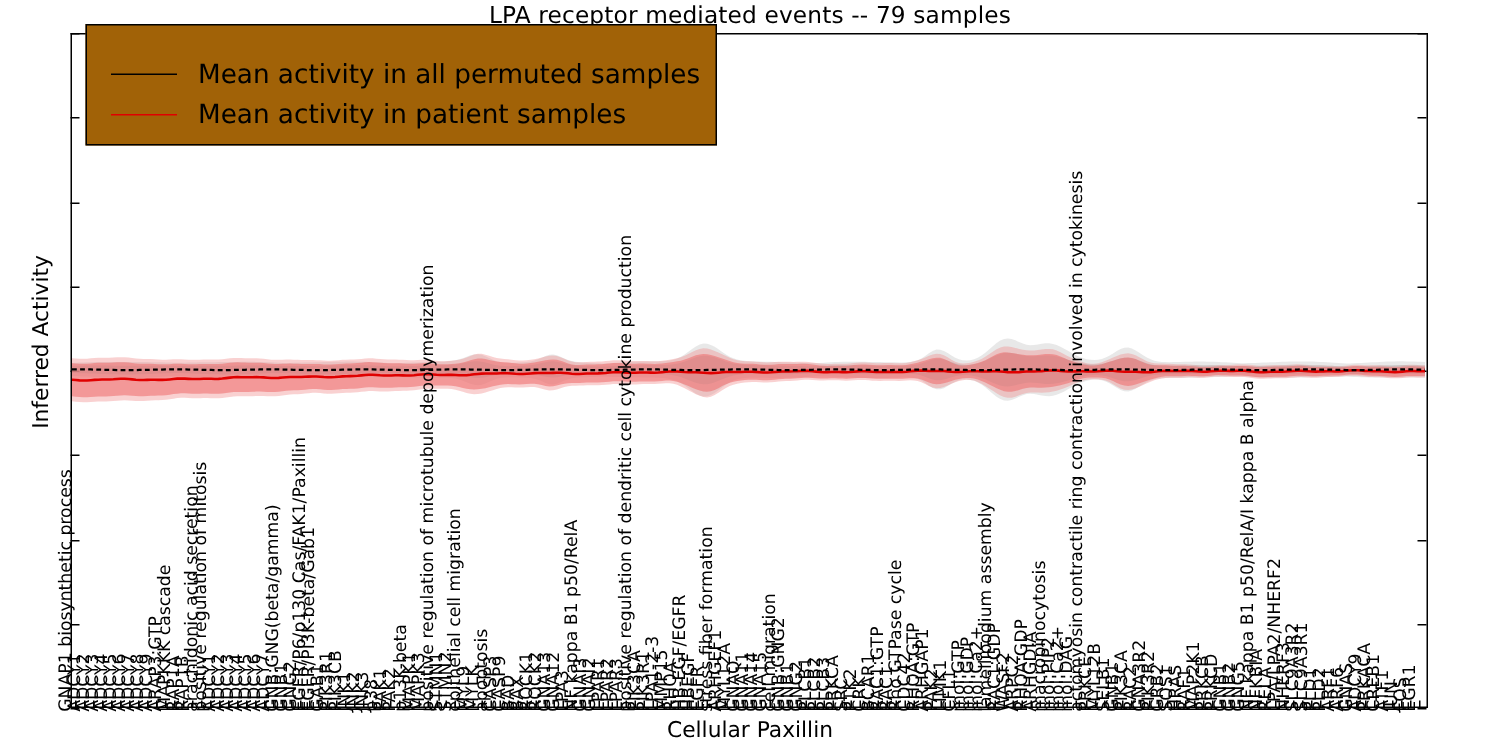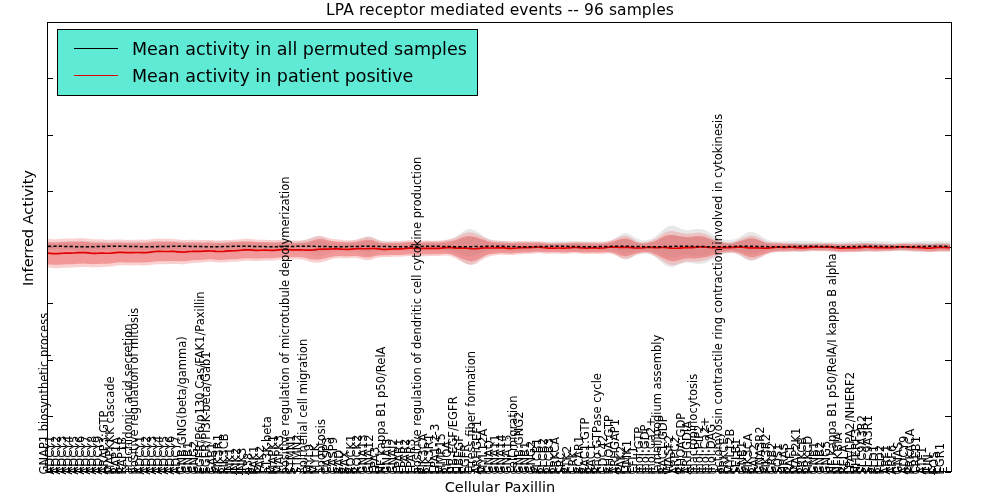--- a/index.html
+++ b/index.html
@@ -56,36 +56,36 @@
     line-height:11.5px;
   }
 
   
   .databox{position:absolute;left:48px;top:23px;width:902px;height:447px;
     overflow:hidden;}
   svg.data{display:block;width:902px;height:447px;}
 
   
   .legend{
-    position:absolute;left:57px;top:29px;
-    border:1.3px solid #000;background:#5eead4;
-    padding:5px 10px 6px 10px;z-index:20;
+    position:absolute;left:57px;top:16px;
+    border:1.3px solid #000;background:#a16207;
+    padding:19px 10px 6px 10px;z-index:20;
   }
   .legend-row{display:flex;align-items:center;height:27px;}
   .legend-swatch{width:44px;height:0;margin:0 14px 0 6px;flex:none;}
   .legend-swatch.black{border-top:1.6px solid #000;}
   .legend-swatch.red{border-top:1.6px solid #e00000;}
   .legend-text{font-size:17.5px;color:#000;white-space:nowrap;}
 </style>
 </head>
 <body>
 
 <div id="root">
 
-  <div class="title">LPA receptor mediated events -- 96 samples</div>
+  <div class="title">LPA receptor mediated events -- 79 samples</div>
 
   <div class="plot-frame"></div>
 
   <div id="yaxis">
       <div class="ytick-mark" style="top: 22px; left: 47px;"></div>
       <div class="ytick-mark inner" style="top: 22px; left: 945px;"></div>
       <div class="ytick-mark" style="top: 78.25px; left: 47px;"></div>
       <div class="ytick-mark inner" style="top: 78.25px; left: 945px;"></div>
       <div class="ytick-mark" style="top: 134.5px; left: 47px;"></div>
       <div class="ytick-mark inner" style="top: 134.5px; left: 945px;"></div>
@@ -421,17 +421,17 @@
     </div>
   <div class="xlabel">Cellular Paxillin</div>
 
   <div class="legend">
     <div class="legend-row">
       <span class="legend-swatch black"></span>
       <span class="legend-text">Mean activity in all permuted samples</span>
     </div>
     <div class="legend-row">
       <span class="legend-swatch red"></span>
-      <span class="legend-text">Mean activity in patient positive</span>
+      <span class="legend-text">Mean activity in patient samples</span>
     </div>
   </div>
 
 </div>
 
 </body></html>

